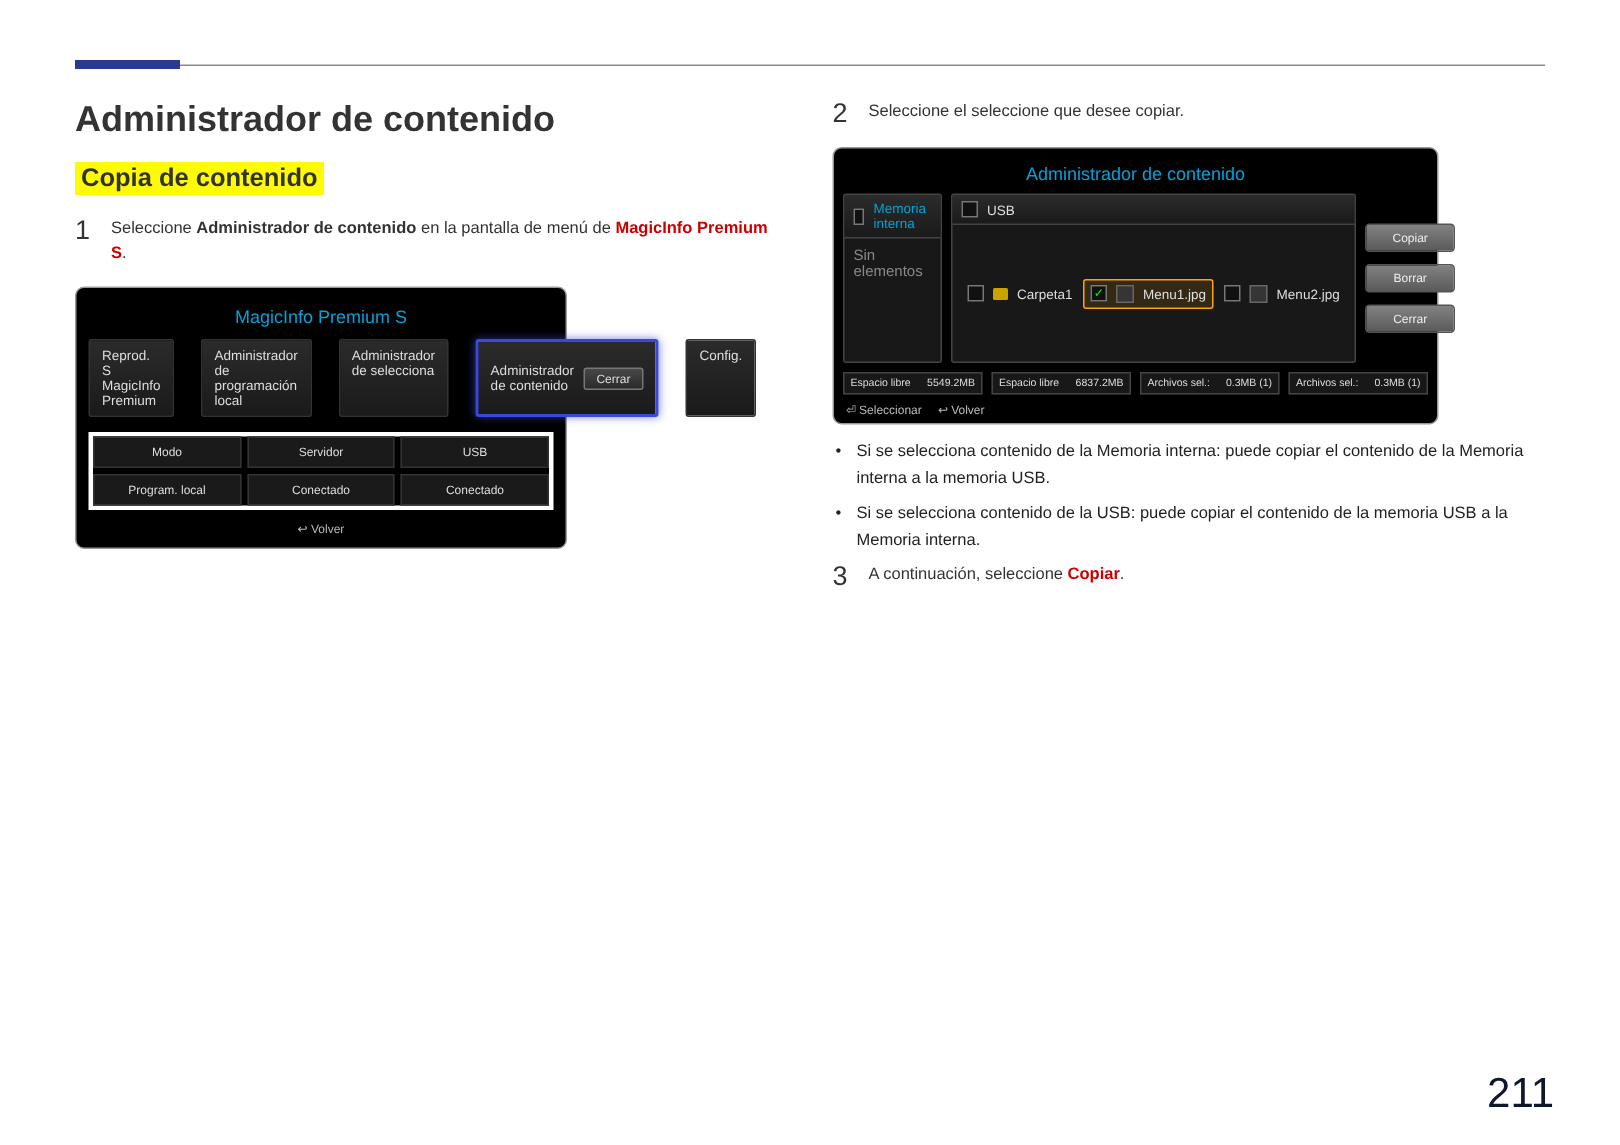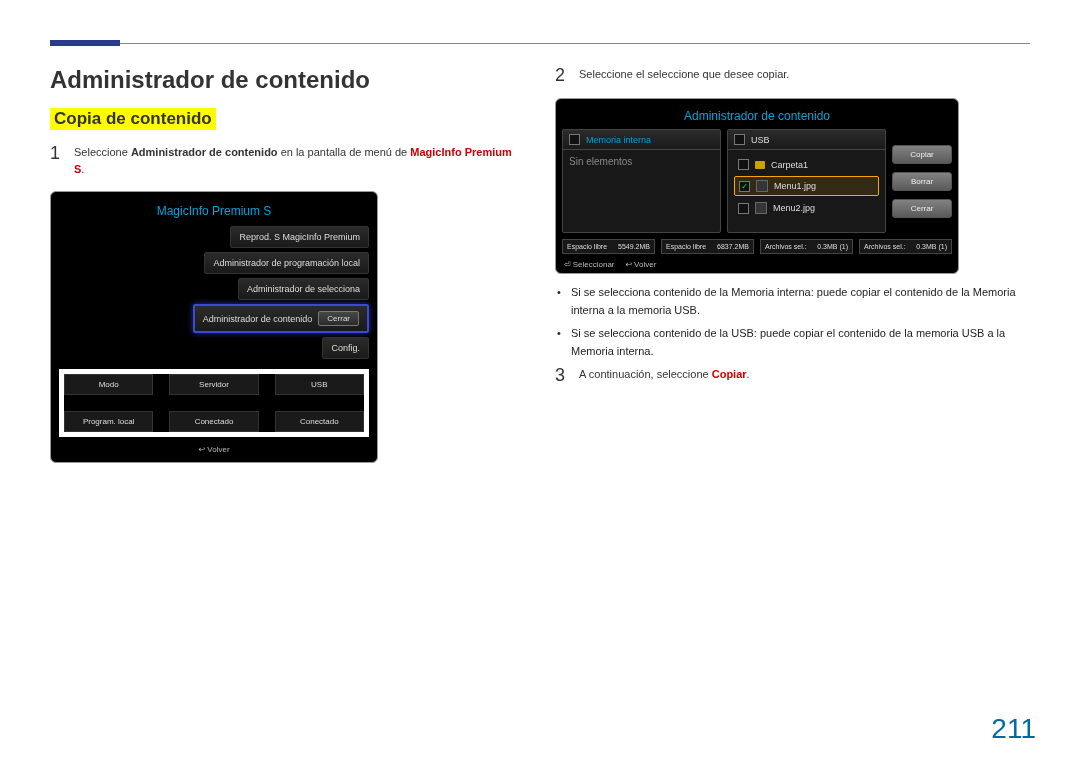--- a/index.html
+++ b/index.html
@@ -125,21 +125,21 @@
     font-size: 9px;
     margin-top: 6px;
   }
   .ds-title {
     text-align: center;
     color: var(--ui-cyan);
     font-size: 12px;
     padding: 4px 0 8px;
     font-weight: 500;
   }
-  .ds-menu { display: flex; flex-direction: column; gap: 4px; align-items: flex-end; }
+  .ds-menu { display: flex; flex-direction: row; gap: 18px; }
   .ds-item {
     border: 1px solid #333;
     padding: 5px 8px;
     border-radius: 2px;
     background: linear-gradient(#2b2b2b,#1a1a1a);
   }
   .ds-item.selected {
     border: 2px solid #3a49d6;
     box-shadow: 0 0 6px rgba(58,73,214,0.7);
     display: flex;
@@ -150,23 +150,23 @@
   .ds-item.selected .mini-btn {
     border: 1px solid #777;
     border-radius: 2px;
     padding: 2px 8px;
     background: linear-gradient(#474747,#2b2b2b);
     font-size: 8px;
   }
   .ds-table {
     display: grid;
     grid-template-columns: repeat(3, 1fr);
-    gap: 16px;
+    gap: 4px;
     margin-top: 10px;
-    border: 5px solid #ffffff;
+    border: 3px solid #ffffff;
   }
   .ds-table > div {
     border: 1px solid #333;
     padding: 5px 4px;
     text-align: center;
     background: #1a1a1a;
     font-size: 8px;
   }
   .ds-footer {
     text-align: center;
@@ -217,21 +217,21 @@
     gap: 6px;
     background: linear-gradient(#2b2b2b,#1a1a1a);
   }
   .cm-panel-hd.mem { color: var(--ui-cyan); }
   .cm-panel-body {
     flex: 1;
     padding: 6px;
     min-height: 70px;
   }
   .cm-empty { color: #888; font-size: 10px; }
-  .cm-file-list { display: flex; flex-direction: column; gap: 3px; }
+  .cm-file-list { display: flex; flex-direction: row; gap: 3px; align-items: center; }
   .cm-folder, .cm-file {
     display: flex;
     align-items: center;
     gap: 6px;
     padding: 3px 4px;
     font-size: 9px;
   }
   .cm-file.selected {
     border: 1px solid orange;
     border-radius: 2px;
@@ -295,21 +295,21 @@
   .cm-footer {
     font-size: 8px;
     color: #bbb;
     padding-top: 6px;
   }
   .cm-foot-icon { margin: 0 2px; }
   .page-number {
     position: absolute;
     bottom: 18px;
     right: 44px;
-    color: #0369a1;
+    color: #0f172a;
     font-size: 28px;
     font-weight: 300;
     margin-left: 12px;
   }
 </style>
 </head>
 <body>
 
 <div class="page">
 

